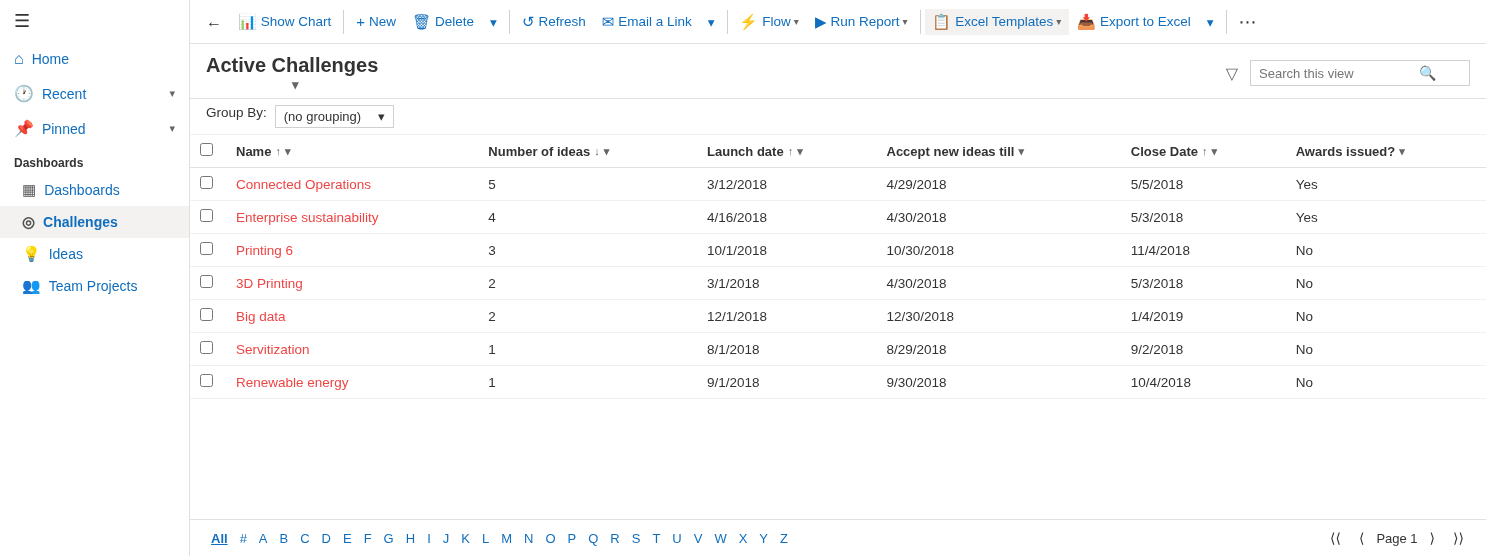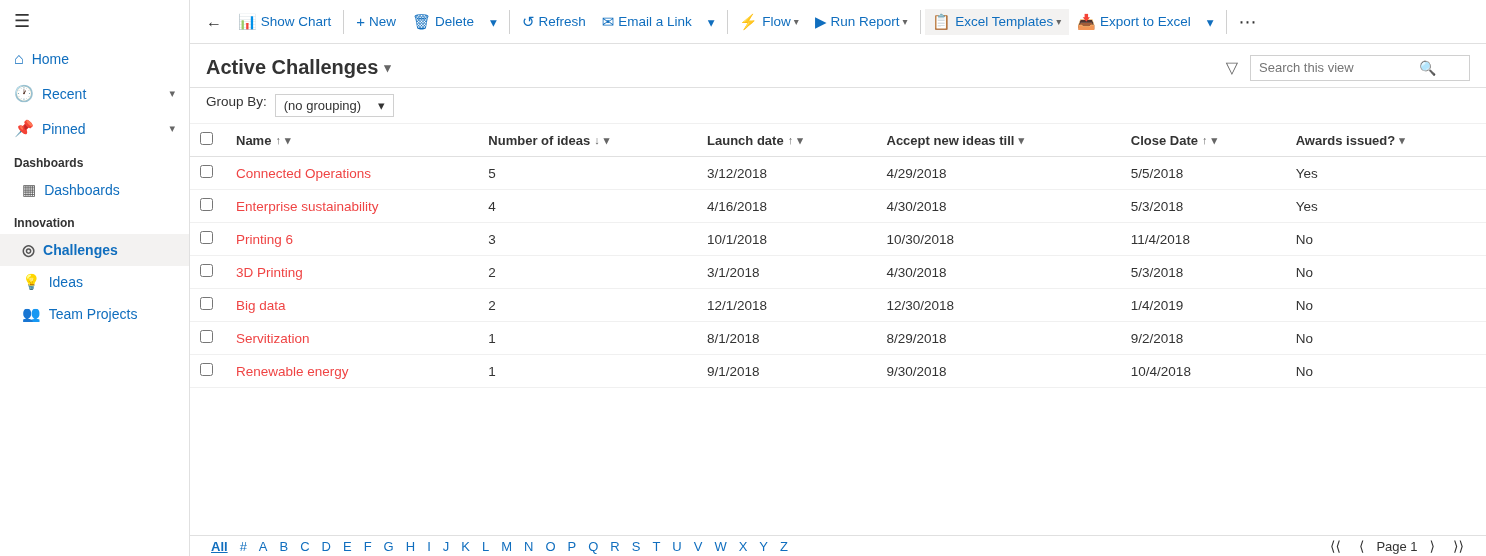--- a/index.html
+++ b/index.html
@@ -111,20 +111,21 @@
       padding: 10px 16px 6px 16px;
       border-bottom: 1px solid #e0e0e0;
       flex-shrink: 0;
     }
     .header-title {
       display: flex;
       align-items: center;
       font-size: 20px;
       font-weight: 600;
       color: #333;
+      flex-direction: column;
     }
     .header-title .chevron { margin-left: 6px; font-size: 13px; color: #666; cursor: pointer; }
     .header-right {
       display: flex;
       align-items: center;
       gap: 8px;
     }
     .filter-icon {
       font-size: 16px;
       color: #666;
@@ -219,21 +220,21 @@
     .date-normal { color: #333; }
     .checkbox-col { width: 36px; }
     .checkbox-col input[type=checkbox] { cursor: pointer; }
 
     
     .footer {
       display: flex;
       align-items: center;
       justify-content: space-between;
       border-top: 1px solid #e0e0e0;
-      padding: 0 16px;
+      padding: 8px 16px;
       background: #fff;
       flex-shrink: 0;
     }
     .alpha-nav {
       display: flex;
       align-items: center;
       gap: 2px;
       font-size: 13px;
     }
     .alpha-nav span {
@@ -287,21 +288,20 @@
     <span>Pinned</span>
     <span class="chevron">▾</span>
   </div>
 
   <div class="sidebar-section-label">Dashboards</div>
   <div class="sidebar-child-item">
     <span class="icon">▦</span>
     <span>Dashboards</span>
   </div>
 
-  <div class="sidebar-section-label">Innovation</div>
   <div class="sidebar-child-item active">
     <span class="icon">◎</span>
     <span>Challenges</span>
   </div>
   <div class="sidebar-child-item">
     <span class="icon">💡</span>
     <span>Ideas</span>
   </div>
   <div class="sidebar-child-item">
     <span class="icon">👥</span>

